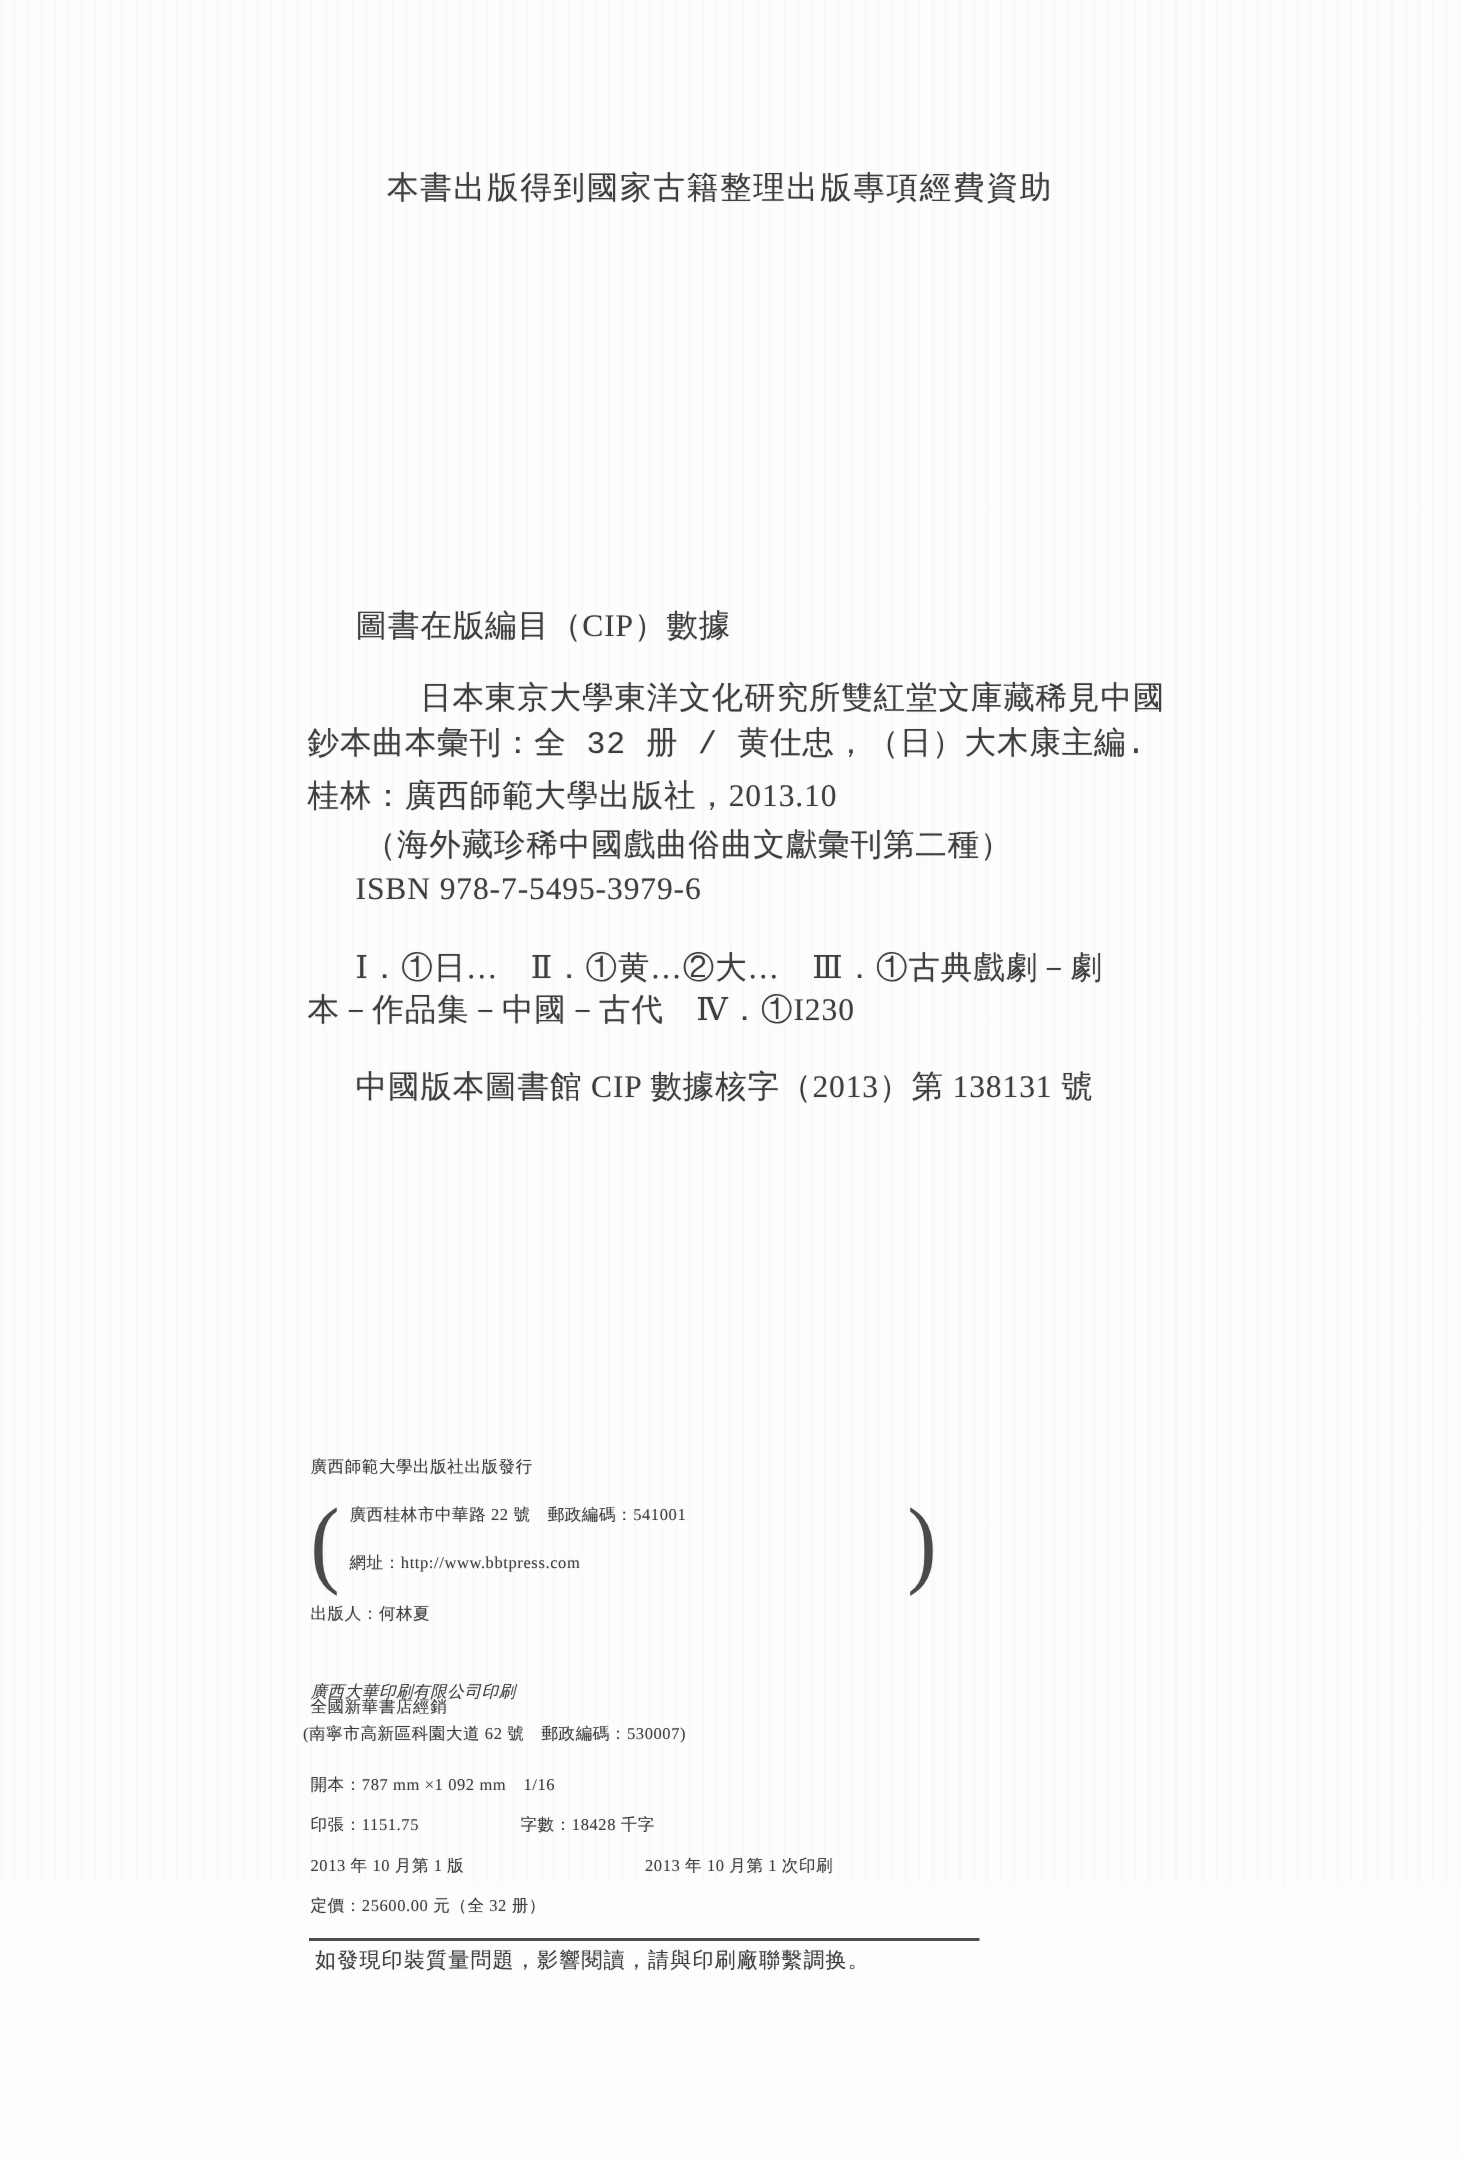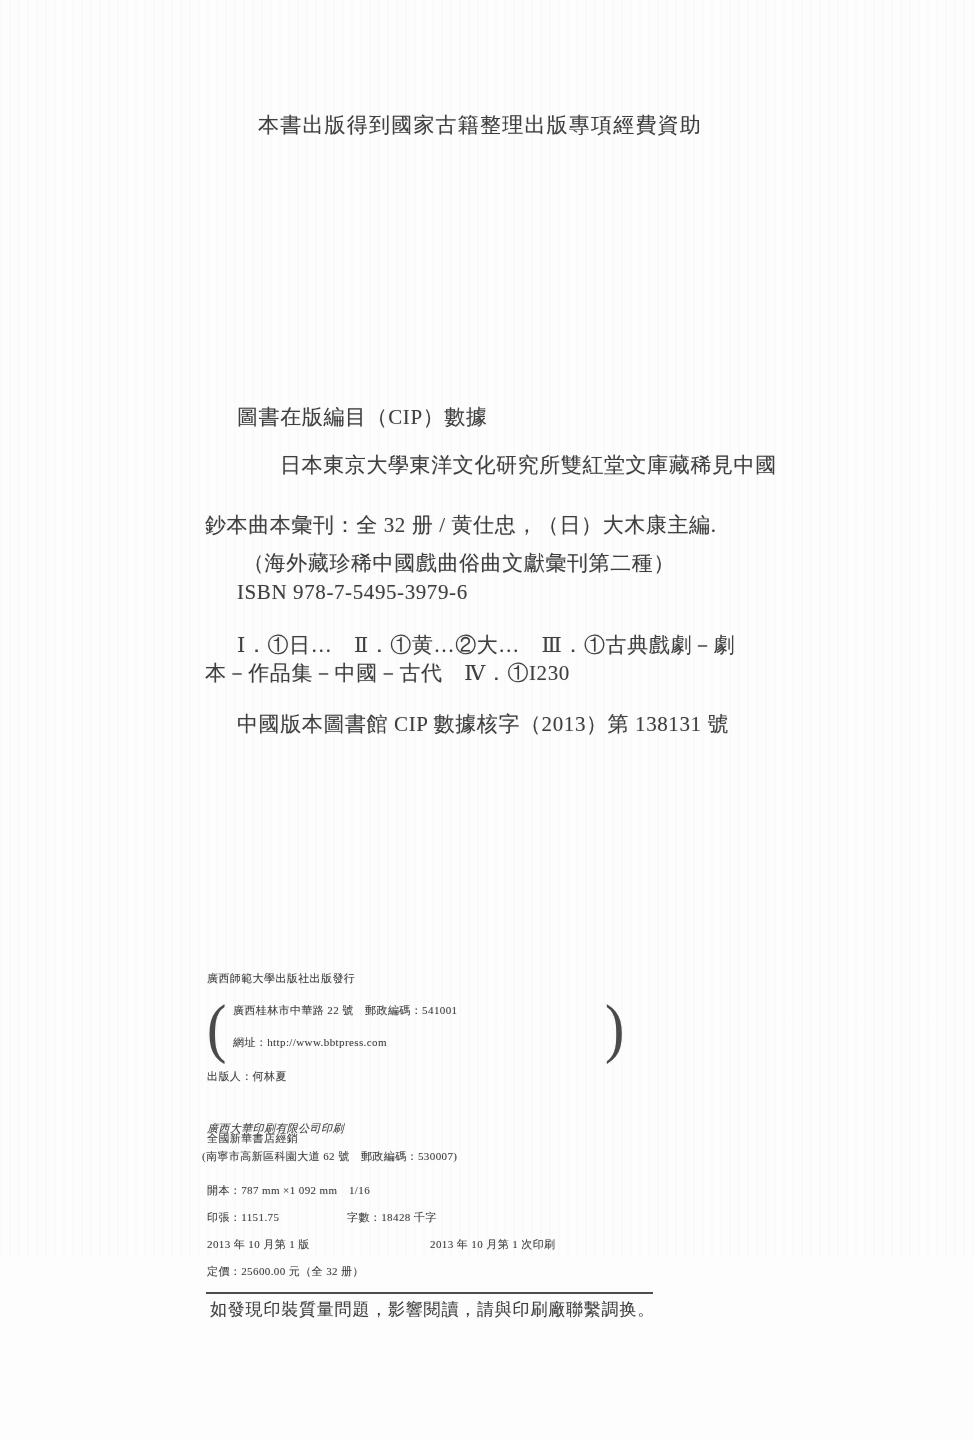--- a/index.html
+++ b/index.html
@@ -40,21 +40,21 @@
   .cip {
     font-size: 21px;
     letter-spacing: 0.6px;
   }
   .col {
     font-size: 11px;
     letter-spacing: 0.4px;
     text-align: center;
   }
   .quality {
-    font-size: 17px;
+    font-size: 14px;
     letter-spacing: 0.8px;
   }
   .paren-group {
     position: absolute;
     height: 66px;
   }
   .bigparen {
     position: absolute;
     font-size: 58px;
     font-weight: 400;
@@ -80,22 +80,23 @@
 <body>
 
 <div class="page">
 
   <div class="t funding" style="left:258px; top:112px;">本書出版得到國家古籍整理出版專項經費資助</div>
 
   <div class="t cip" style="left:237px; top:404px;">圖書在版編目（CIP）數據</div>
 
   <div class="t cip" style="left:237px; top:452px;margin-left:43px;">日本東京大學東洋文化研究所雙紅堂文庫藏稀見中國</div>
 
-  <div class="t cip" style="left:205px; top:512px;">鈔本曲本彙刊：全 32 册 / 黄仕忠，（日）大木康主編.</div>
+  <div class="t cip" style="left:205px; top:485px;font-family:Liberation Mono, monospace;">鈔本曲本彙刊：全 32 册 / 黄仕忠，（日）大木康主編.</div>
 
+  <div class="t cip" style="left:205px; top:517px;">桂林：廣西師範大學出版社，2013.10</div>
 
   <div class="t cip" style="left:243px; top:550px;">（海外藏珍稀中國戲曲俗曲文獻彙刊第二種）</div>
 
   <div class="t cip" style="left:237px; top:579px;">ISBN 978-7-5495-3979-6</div>
 
   <div class="t cip" style="left:237px; top:632px;">Ⅰ．①日…　Ⅱ．①黄…②大…　Ⅲ．①古典戲劇－劇</div>
 
   <div class="t cip" style="left:205px; top:660px;">本－作品集－中國－古代　Ⅳ．①I230</div>
 
   <div class="t cip" style="left:237px; top:711px;">中國版本圖書館 CIP 數據核字（2013）第 138131 號</div>

